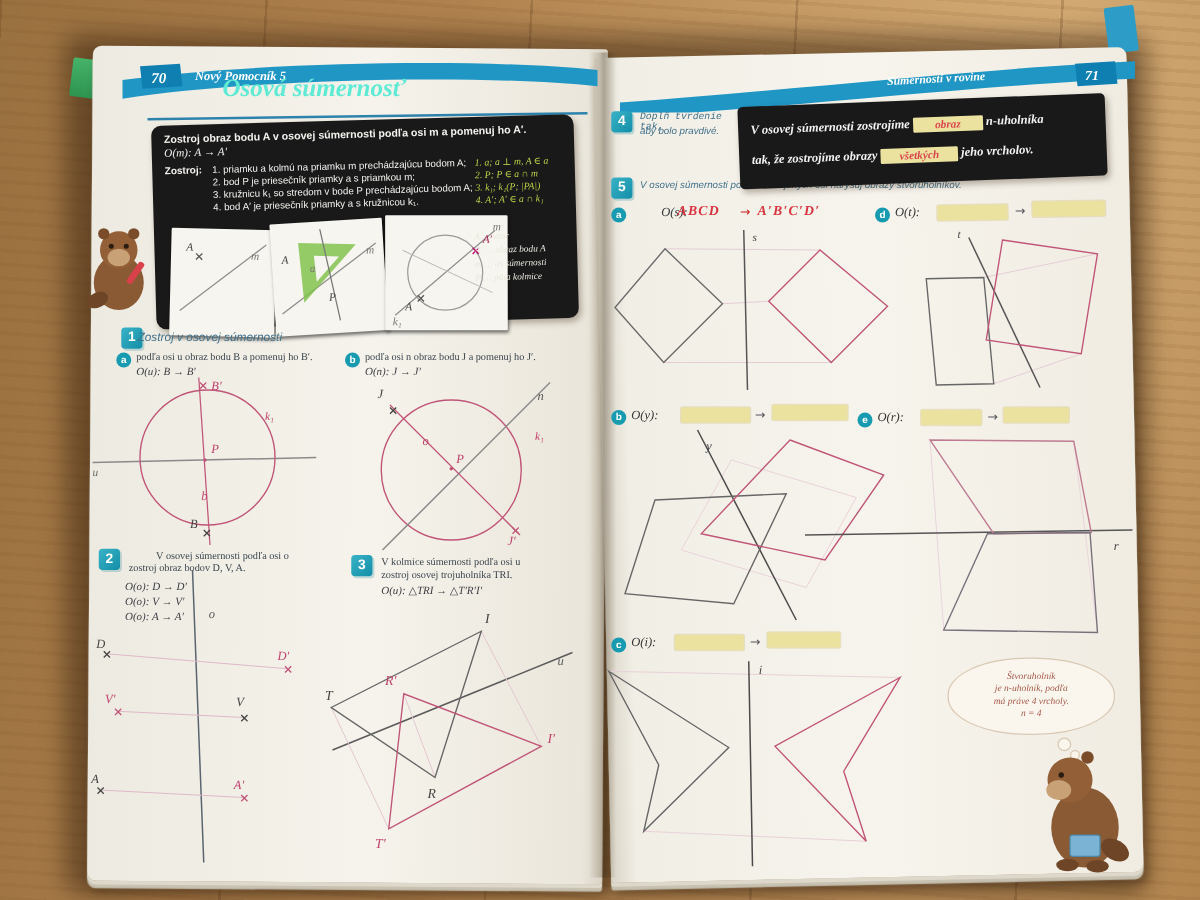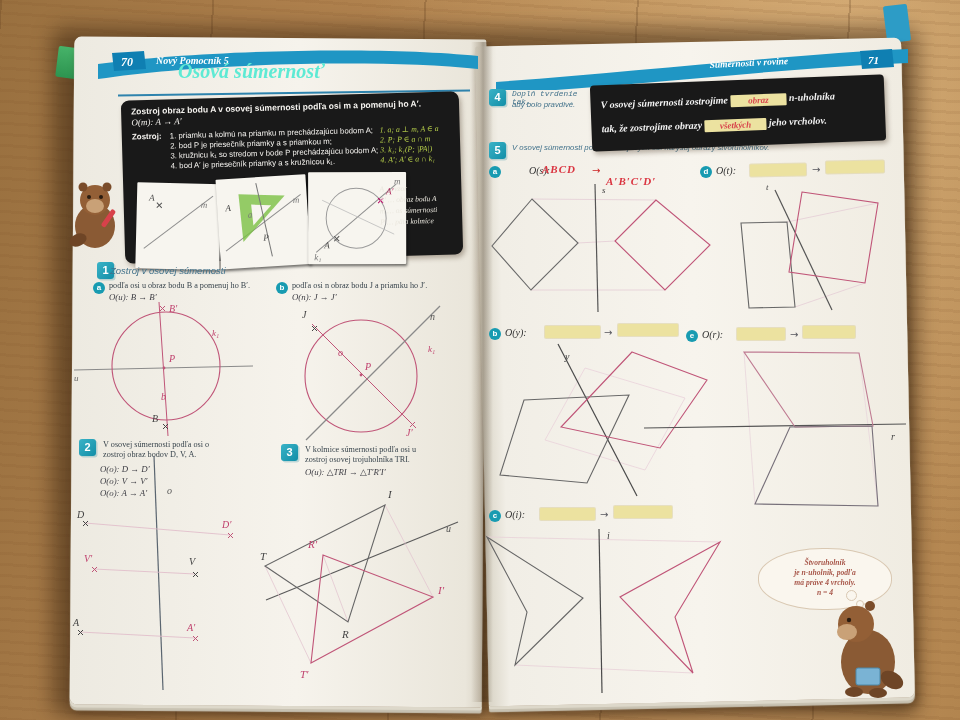--- a/index.html
+++ b/index.html
@@ -161,40 +161,40 @@
       <circle cx="94" cy="72" r="1.4" fill="#c05578"></circle>
       <text x="4" y="85" font-size="9" fill="#666">u</text>
       <text x="99" y="16" font-size="10" fill="#c0426e">B′</text>
       <text x="142" y="40" font-size="9" fill="#c0426e">k₁</text>
       <text x="99" y="66" font-size="10" fill="#c0426e">P</text>
       <text x="91" y="104" font-size="10" fill="#c0426e">b</text>
       <text x="82" y="126" font-size="10" fill="#444">B</text>
     </svg>
 
     <div class="abs mk" style="left:276px;top:282px;">b</div>
-    <div class="abs body8" style="left:292px;top:281px;width:180px;">podľa osi n obraz bodu J a priamku ho J′.</div>
+    <div class="abs body8" style="left:292px;top:281px;width:180px;">podľa osi n obraz bodu J a pomenuj ho J′.</div>
     <div class="abs form" style="left:292px;top:292px;">O(n): J → J′</div>
 
     <svg class="abs" style="left:268px;top:298px;" width="212" height="150">
       <circle cx="93" cy="78" r="56" stroke="#c05578" fill="none" stroke-width="1.1"></circle>
       <line x1="38" y1="142" x2="172" y2="8" stroke="#8a8a8a" stroke-width="1.2"></line>
       <line x1="44" y1="26" x2="148" y2="130" stroke="#c05578" stroke-width="1"></line>
       <path d="M44,28 l5,5 M49,28 l-5,5" stroke="#444" stroke-width="1"></path>
       <path d="M142,124 l5,5 M147,124 l-5,5" stroke="#c05578" stroke-width="1"></path>
       <circle cx="93" cy="77" r="1.4" fill="#c05578"></circle>
       <text x="34" y="20" font-size="10" fill="#444">J</text>
       <text x="162" y="22" font-size="10" fill="#555">n</text>
       <text x="70" y="58" font-size="10" fill="#c0426e">o</text>
       <text x="97" y="72" font-size="10" fill="#c0426e">P</text>
       <text x="160" y="54" font-size="9" fill="#c0426e">k₁</text>
       <text x="138" y="138" font-size="10" fill="#c0426e">J′</text>
     </svg>
 
     <div class="abs tasknum" style="left:79px;top:439px;">2</div>
-    <div class="abs body8" style="left:103px;top:440px;width:150px;">V osovej súmernosti podľa osi o</div>
+    <div class="abs body8" style="left:103px;top:440px;width:150px;text-align:center;">V osovej súmernosti podľa osi o</div>
     <div class="abs body8" style="left:103px;top:450px;width:150px;">zostroj obraz bodov D, V, A.</div>
     <div class="abs form" style="left:100px;top:463px;line-height:12px;">
       <div>O(o): D → D′</div>
       <div>O(o): V → V′</div>
       <div>O(o): A → A′</div>
     </div>
 
     <svg class="abs" style="left:72px;top:452px;" width="180" height="240">
       <line x1="82" y1="4" x2="91" y2="238" stroke="#5a6570" stroke-width="1.2"></line>
       <text x="95" y="42" font-size="10" fill="#555">o</text>
@@ -260,21 +260,21 @@
       </div>
     </div>
 
     <div class="abs tasknum" style="left:489px;top:142px;">5</div>
     <div class="abs tasktext" style="left:512px;top:143px;width:380px;font-size:7.8px;">V osovej súmernosti podľa zostrojených osí narysuj obrazy štvoruholníkov.</div>
 
     <div class="abs mk" style="left:489px;top:166px;">a</div>
     <div class="abs serif ital" style="left:505px;top:165px;font-size:10px;color:#333;margin-left:24px;">O(s):</div>
     <span class="abs redhand" style="left:542px;top:163px;">ABCD</span>
     <span class="abs arrowsp" style="left:592px;top:165px;color:#c22;">→</span>
-    <span class="abs redhand" style="left:606px;top:163px;margin-top:12px;">A′B′C′D′</span>
+    <span class="abs redhand" style="left:606px;top:163px;">A′B′C′D′</span>
 
     <svg class="abs" style="left:485px;top:180px;" width="230" height="135">
       <line x1="47" y1="19" x2="171" y2="20" stroke="#e5cdd6" stroke-width=".8"></line>
       <line x1="93" y1="63" x2="130" y2="61" stroke="#e5cdd6" stroke-width=".8"></line>
       <line x1="46" y1="110" x2="180" y2="110" stroke="#e5cdd6" stroke-width=".8"></line>
       <line x1="110" y1="4" x2="113" y2="132" stroke="#555" stroke-width="1.2"></line>
       <text x="117" y="13" font-size="9" fill="#444">s</text>
       <path d="M47,19 L7,66 L46,110 L93,63 Z" stroke="#6a6a6a" fill="none" stroke-width="1.1"></path>
       <path d="M171,20 L130,61 L180,110 L225,65 Z" stroke="#c05578" fill="none" stroke-width="1.1"></path>
     </svg>
@@ -331,21 +331,21 @@
 
     <svg class="abs" style="left:480px;top:523px;" width="262" height="172">
       <line x1="7" y1="14" x2="240" y2="19" stroke="#e8d0d8" stroke-width=".8"></line>
       <line x1="35" y1="142" x2="213" y2="150" stroke="#e8d0d8" stroke-width=".8"></line>
       <line x1="119" y1="6" x2="122" y2="170" stroke="#4a4a4a" stroke-width="1.2"></line>
       <text x="127" y="16" font-size="10" fill="#444">i</text>
       <path d="M7,14 L103,75 L35,142 L47,89 Z" stroke="#666" fill="none" stroke-width="1.1"></path>
       <path d="M240,19 L140,74 L213,150 L195,94 Z" stroke="#c05578" fill="none" stroke-width="1.1"></path>
     </svg>
 
-    <div class="abs bubble" style="left:758px;top:548px;width:134px;height:62px;padding-top:9px;box-sizing:border-box;font-weight:bold;">
+    <div class="abs bubble" style="left:758px;top:526px;width:134px;height:62px;padding-top:9px;box-sizing:border-box;">
       <div>Štvoruholník</div>
       <div>je n-uholník, podľa</div>
       <div>má práve 4 vrcholy.</div>
       <div>n = 4</div>
     </div>
     <div class="abs bubble" style="left:846px;top:590px;width:9px;height:9px;border-radius:50%;"></div>
     <div class="abs bubble" style="left:856px;top:600px;width:6px;height:6px;border-radius:50%;"></div>
 
     <svg class="abs" style="left:816px;top:592px;" width="96" height="108">
       <ellipse cx="52" cy="70" rx="27" ry="32" fill="#8a5a34"></ellipse>

